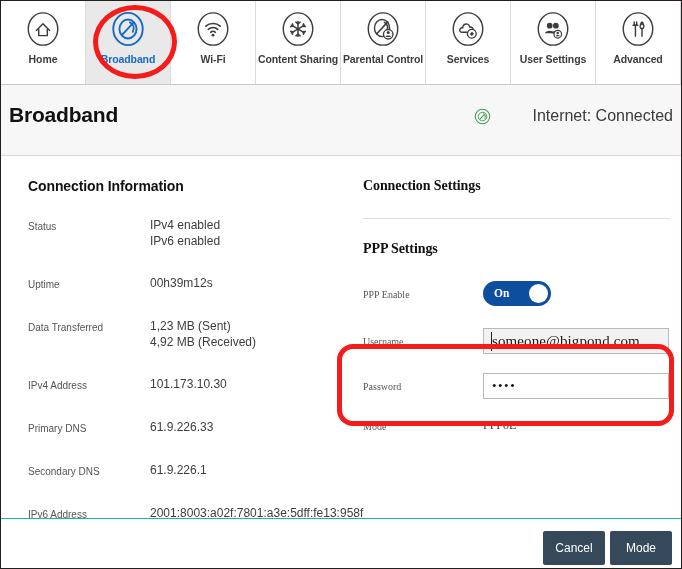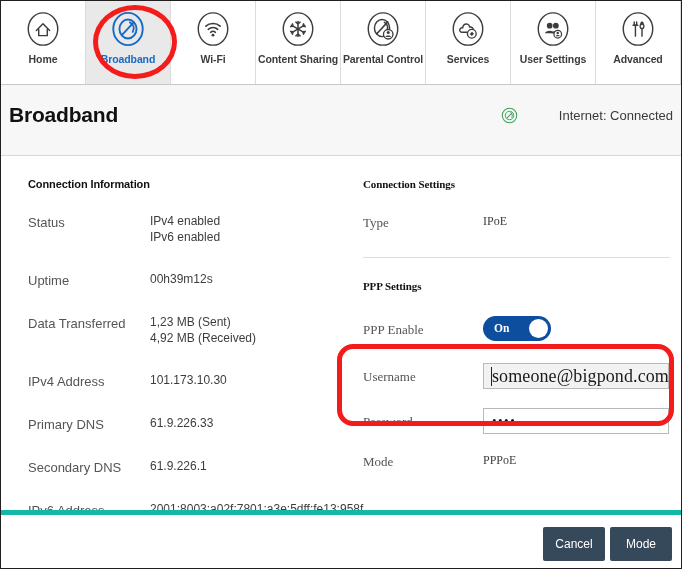--- a/index.html
+++ b/index.html
@@ -93,21 +93,21 @@
   .status-pill {
     position: absolute;
     right: 8px;
     top: 22px;
     display: flex;
     align-items: center;
     gap: 5px;
   }
   .status-pill .gico { width: 17px; height: 17px; display: block; }
   .status-pill .stext {
-    font-size: 13px;
+    font-size: 16px;
     color: #3a3a3a;
     white-space: nowrap;
     padding-left: 36px;
   }
 
   
   .content {
     position: relative;
     height: 412px;
     background: #ffffff;
@@ -115,37 +115,37 @@
     box-sizing: border-box;
   }
   .col {
     position: relative;
     box-sizing: border-box;
   }
   .col-left  { width: 341px; padding: 22px 0 0 27px; }
   .col-right { width: 341px; padding: 22px 0 4px 10px; font-family: Liberation Serif, serif; }
 
   .sec-title {
-    font-size: 11px;
+    font-size: 14px;
     font-weight: bold;
     color: #111111;
     margin: 0 0 24px 0;
     letter-spacing: -0.1px;
   }
   .col-right .sec-title { margin-left: 11px; }
 
   .row {
     display: flex;
     align-items: flex-start;
     margin-bottom: 27px;
   }
   .row .rlabel {
     width: 122px;
     flex: 0 0 122px;
-    font-size: 13px;
+    font-size: 10px;
     color: #555555;
     line-height: 15px;
     padding-top: 1px;
   }
   .row .rvalue {
     font-size: 12px;
     color: #3d3d3d;
     line-height: 15.5px;
   }
   .rvalue .vline { display: block; white-space: nowrap; }
@@ -197,21 +197,21 @@
     height: 26px;
     box-sizing: border-box;
     border: 1px solid #b9b9b9;
     background: #ffffff;
     position: relative;
     display: flex;
     align-items: center;
   }
   .field.filled { background: #f2f2f2; }
   .field .ftext {
-    font-size: 18px;
+    font-size: 15px;
     color: #1a1a1a;
     padding-left: 8px;
     letter-spacing: 0.1px;
     white-space: nowrap;
   }
   .field .caret {
     position: absolute;
     left: 7px;
     top: 3px;
     width: 1px;
@@ -238,22 +238,22 @@
     pointer-events: none;
     z-index: 6;
   }
 
   
   .footer {
     position: absolute;
     left: 0;
     right: 0;
     bottom: 0;
-    height: 58px;
-    border-top: 5px solid #14b8a6;
+    height: 50px;
+    border-top: 1px solid #14b8a6;
     background: #ffffff;
     box-sizing: border-box;
   }
   .btnrow {
     position: absolute;
     right: 9px;
     top: 12px;
     display: flex;
     gap: 5px;
   }
@@ -462,24 +462,20 @@
         <div class="rlabel">IPv6 Address</div>
         <div class="rvalue">
           <span class="vline">2001:8003:a02f:7801:a3e:5dff:fe13:958f</span>
         </div>
       </div>
     </div>
 
     <div class="col col-right">
       <div class="sec-title">Connection Settings</div>
 
-      <div class="row">
-        <div class="rlabel">Type</div>
-        <div class="rvalue">IPoE</div>
-      </div>
 
       <div class="divider"></div>
 
       <div class="sec-title">PPP Settings</div>
 
       <div class="row toggle-row">
         <div class="rlabel">PPP Enable</div>
         <div class="toggle">
           <span class="tlabel">On</span>
           <span class="knob"></span>

